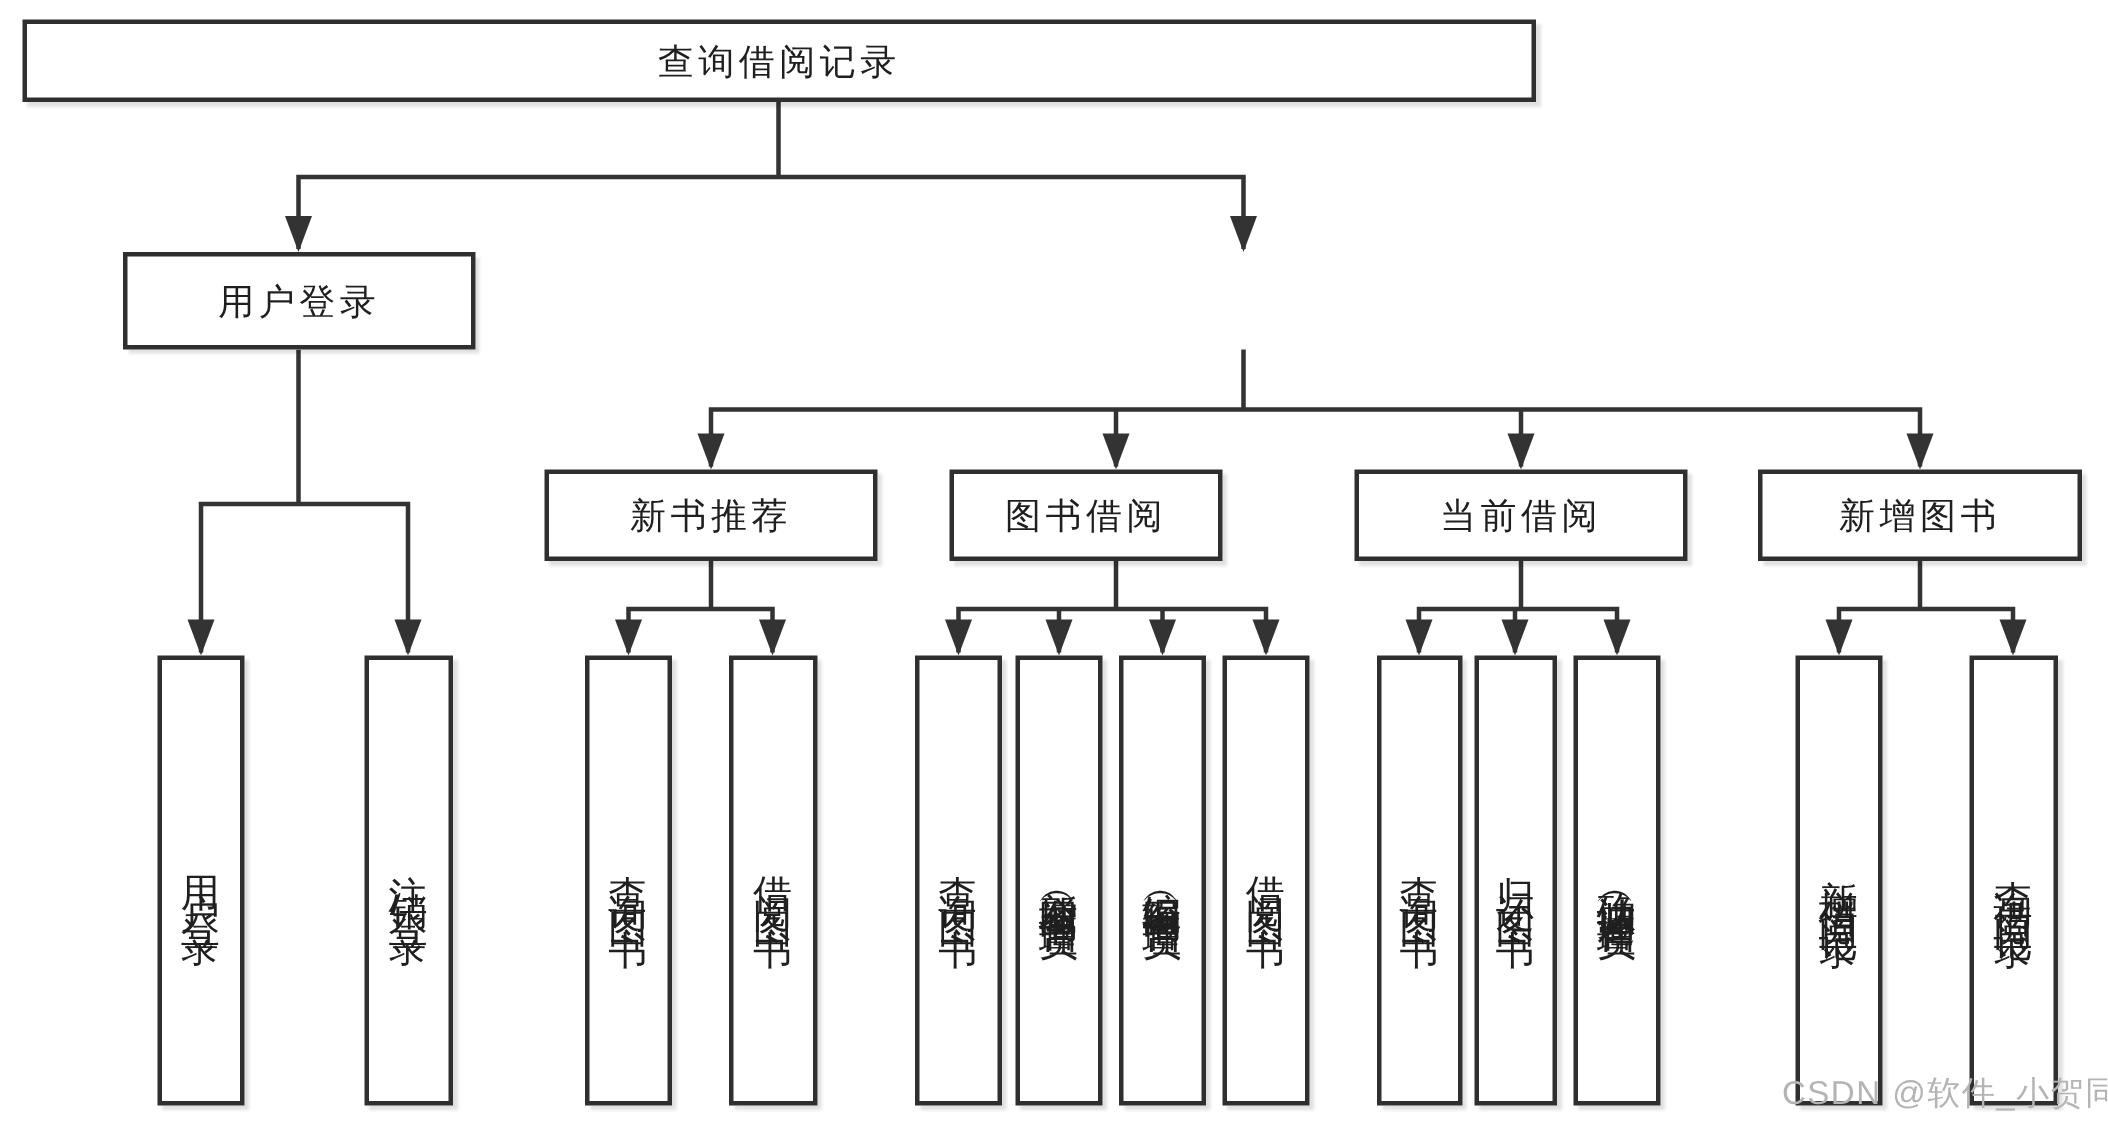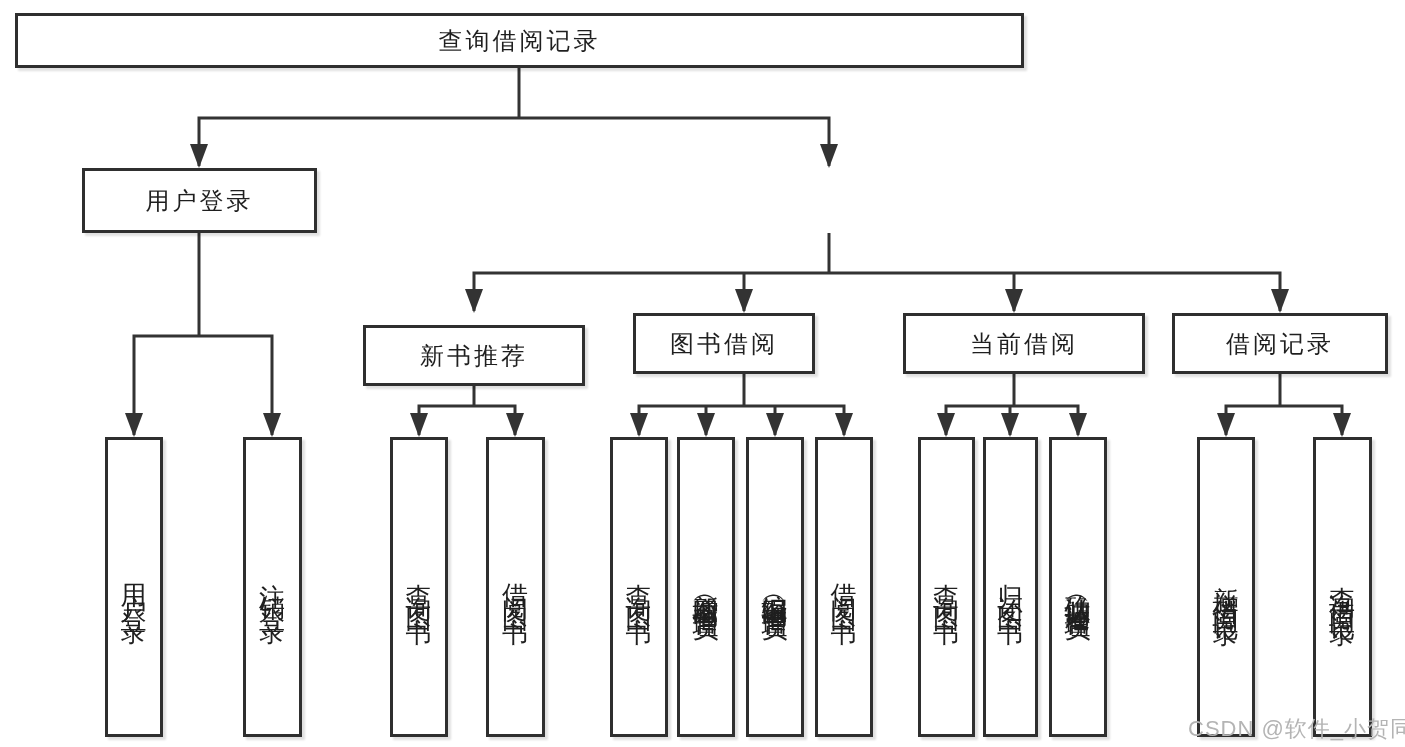--- a/index.html
+++ b/index.html
@@ -108,31 +108,31 @@
   </svg>
 
   <div class="node" style="left:15px; top:13px; width:1009px; height:55px;">
     <span class="hlabel">查询借阅记录</span>
   </div>
 
   <div class="node" style="left:82px; top:168px; width:235px; height:65px;">
     <span class="hlabel">用户登录</span>
   </div>
 
-  <div class="node" style="left:363px; top:325px; width:222px; height:61px;">
+  <div class="node" style="left:363px; top:313px; width:222px; height:61px;">
     <span class="hlabel">新书推荐</span>
   </div>
   <div class="node" style="left:633px; top:313px; width:182px; height:61px;">
     <span class="hlabel">图书借阅</span>
   </div>
-  <div class="node" style="left:903px; top:313px; width:242px; height:61px;">
+  <div class="node" style="left:903px; top:313px; width:222px; height:61px;">
     <span class="hlabel">当前借阅</span>
   </div>
   <div class="node" style="left:1172px; top:313px; width:216px; height:61px;">
-    <span class="hlabel">借阅记录</span>
+    <span class="hlabel">新增图书</span>
   </div>
 
   <div class="node vnode" style="left:105px; width:58px;">
     <span class="vlabel" style="letter-spacing: 12px;">用户登录</span>
   </div>
   <div class="node vnode" style="left:243px; width:59px;">
     <span class="vlabel" style="letter-spacing: 12px;">注销登录</span>
   </div>
 
   <div class="node vnode" style="left:390px; width:58px;">

